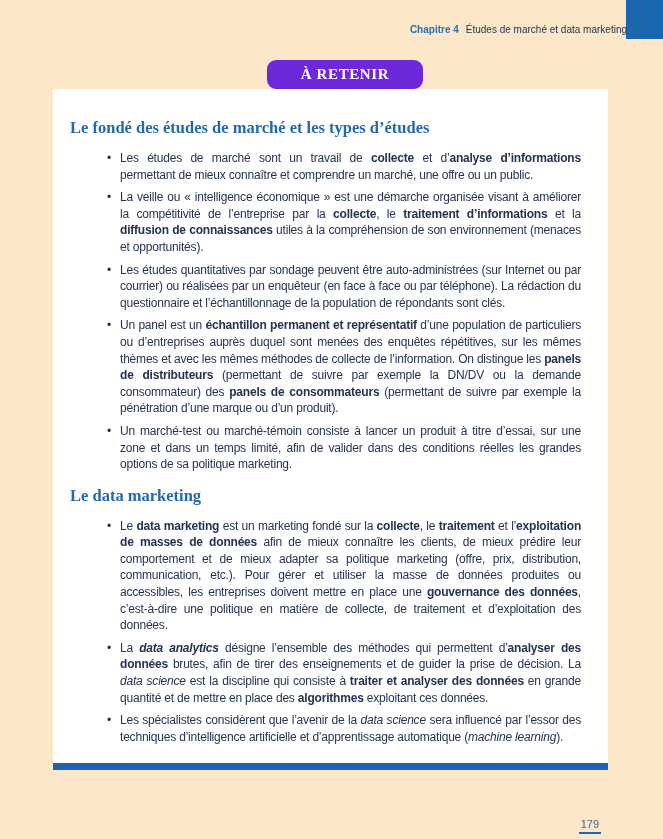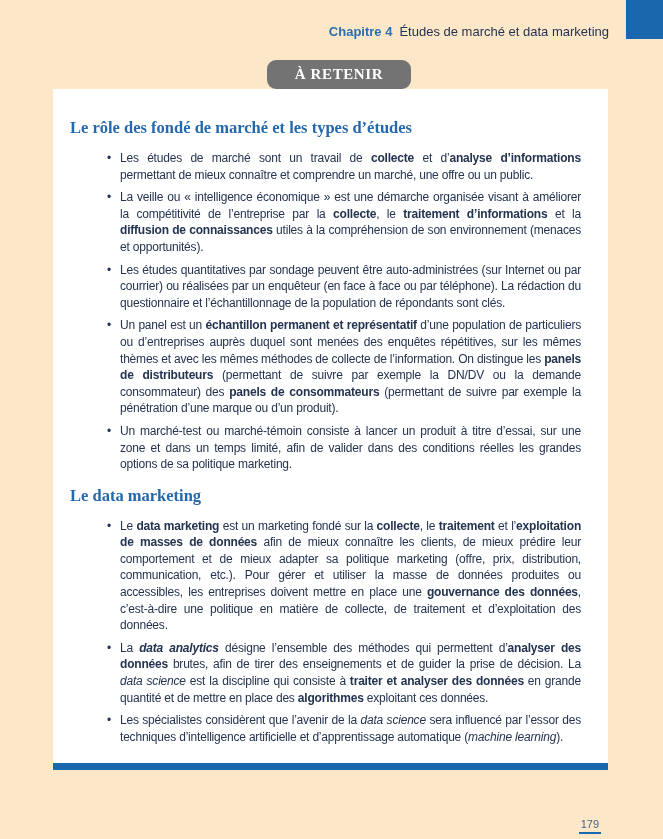--- a/index.html
+++ b/index.html
@@ -14,36 +14,36 @@
   }
   
   .corner-tab {
     position: absolute;
     top: 0; right: 0;
     width: 37px; height: 39px;
     background: #1b67ae;
   }
   .chapter-line {
     position: absolute;
-    top: 24px; right: 54px;
-    font-size: 13px;
+    top: 24px; right: 36px;
+    font-size: 10px;
     color: #243350;
     white-space: nowrap;
   }
   .chapter-label {
     color: #2a6fb3;
     font-weight: bold;
     margin-right: 7px;
   }
   
   .badge {
     position: absolute;
     left: 267px; top: 60px;
-    width: 144px; height: 29px;
-    background: #737373;
+    width: 156px; height: 29px;
+    background: #6d28d9;
     border-radius: 9px;
     color: #ffffff;
     font-family: "Liberation Serif", serif;
     font-weight: bold;
     font-size: 15px;
     letter-spacing: 0.6px;
     text-align: center;
     line-height: 29px;
     z-index: 2;
   }
@@ -112,21 +112,21 @@
   <div class="corner-tab"></div>
 
   <div class="chapter-line">
     <span class="chapter-label">Chapitre 4</span><span class="chapter-title">Études de marché et data marketing</span>
   </div>
 
   <div class="badge">À RETENIR</div>
 
   <div class="content-box">
     <div class="sections" id="sections">
-        <h2 class="section-title">Le rôle des fondé de marché et les types d’études</h2>
+        <h2 class="section-title">Le fondé des études de marché et les types d’études</h2>
         <ul class="bullets">
           <li><span>Les études de marché sont un travail de </span><span class="run-b">collecte</span><span> et d’</span><span class="run-b">analyse d’informations</span><span> permettant de mieux connaître et comprendre un marché, une offre ou un public.</span></li>
           <li><span>La veille ou « intelligence économique » est une démarche organisée visant à améliorer la compétitivité de l’entreprise par la </span><span class="run-b">collecte</span><span>, le </span><span class="run-b">traitement d’informations</span><span> et la </span><span class="run-b">diffusion de connaissances</span><span> utiles à la compréhension de son environnement (menaces et opportunités).</span></li>
           <li><span>Les études quantitatives par sondage peuvent être auto-administrées (sur Internet ou par courrier) ou réalisées par un enquêteur (en face à face ou par téléphone). La rédaction du questionnaire et l’échantillonnage de la population de répondants sont clés.</span></li>
           <li><span>Un panel est un </span><span class="run-b">échantillon permanent et représentatif</span><span> d’une population de particuliers ou d’entreprises auprès duquel sont menées des enquêtes répétitives, sur les mêmes thèmes et avec les mêmes méthodes de collecte de l’information. On distingue les </span><span class="run-b">panels de distributeurs</span><span> (permettant de suivre par exemple la DN/DV ou la demande consommateur) des </span><span class="run-b">panels de consommateurs</span><span> (permettant de suivre par exemple la pénétration d’une marque ou d’un produit).</span></li>
           <li><span>Un marché-test ou marché-témoin consiste à lancer un produit à titre d’essai, sur une zone et dans un temps limité, afin de valider dans des conditions réelles les grandes options de sa politique marketing.</span></li>
         </ul>
         <h2 class="section-title">Le data marketing</h2>
         <ul class="bullets">
           <li><span>Le </span><span class="run-b">data marketing</span><span> est un marketing fondé sur la </span><span class="run-b">collecte</span><span>, le </span><span class="run-b">traitement</span><span> et l’</span><span class="run-b">exploitation de masses de données</span><span> afin de mieux connaître les clients, de mieux prédire leur comportement et de mieux adapter sa politique marketing (offre, prix, distribution, communication, etc.). Pour gérer et utiliser la masse de données produites ou accessibles, les entreprises doivent mettre en place une </span><span class="run-b">gouvernance des données</span><span>, c’est-à-dire une politique en matière de collecte, de traitement et d’exploitation des données.</span></li>

